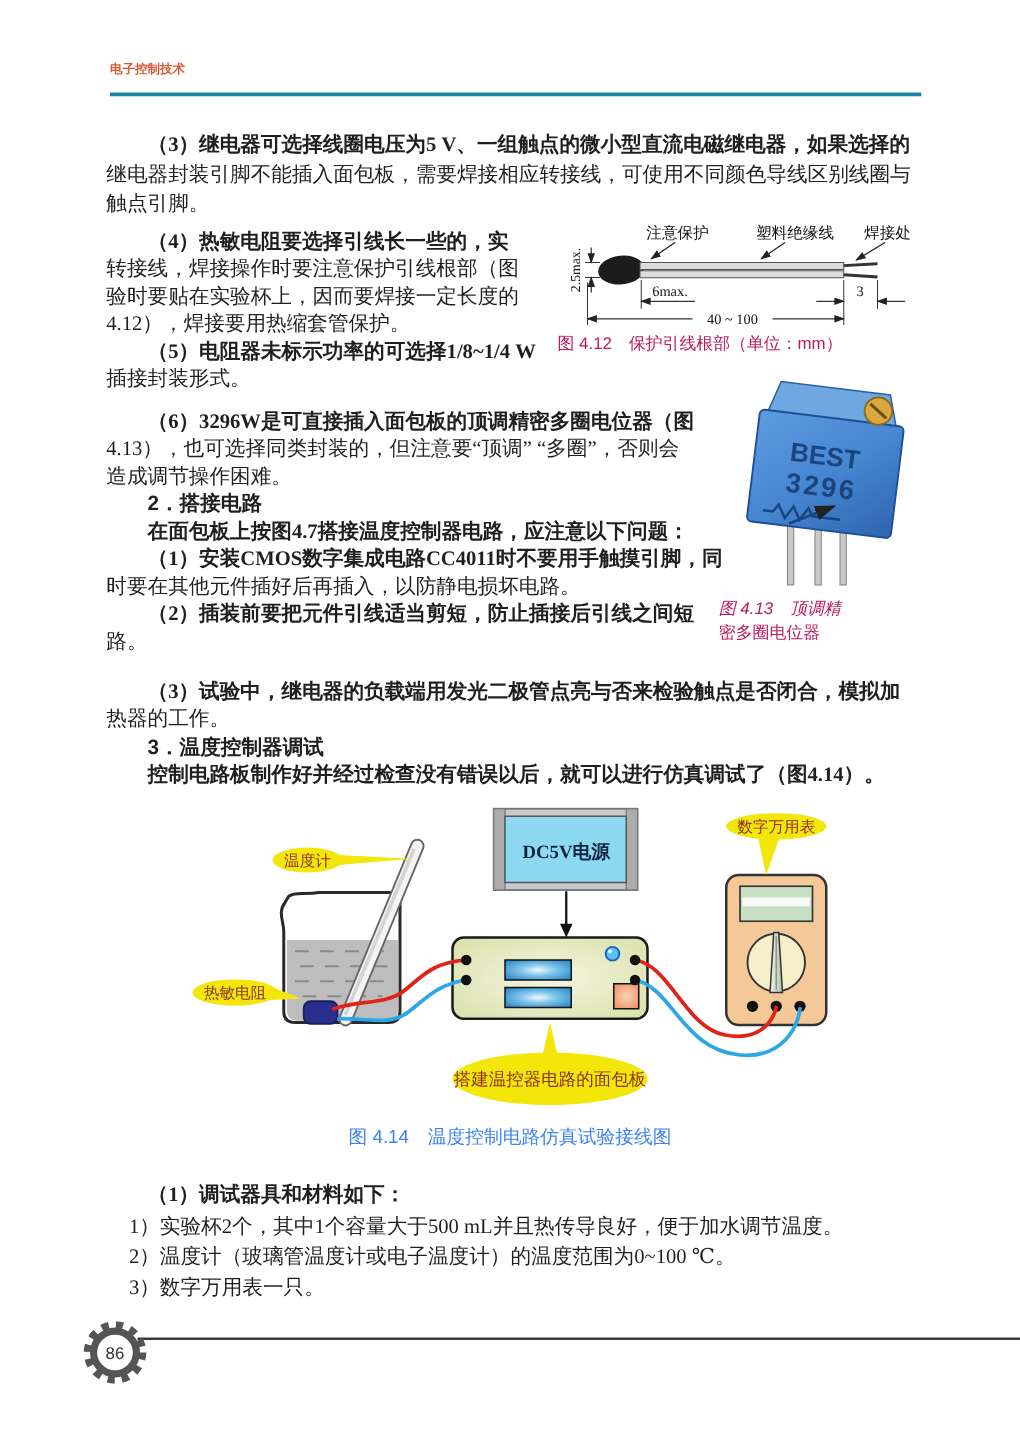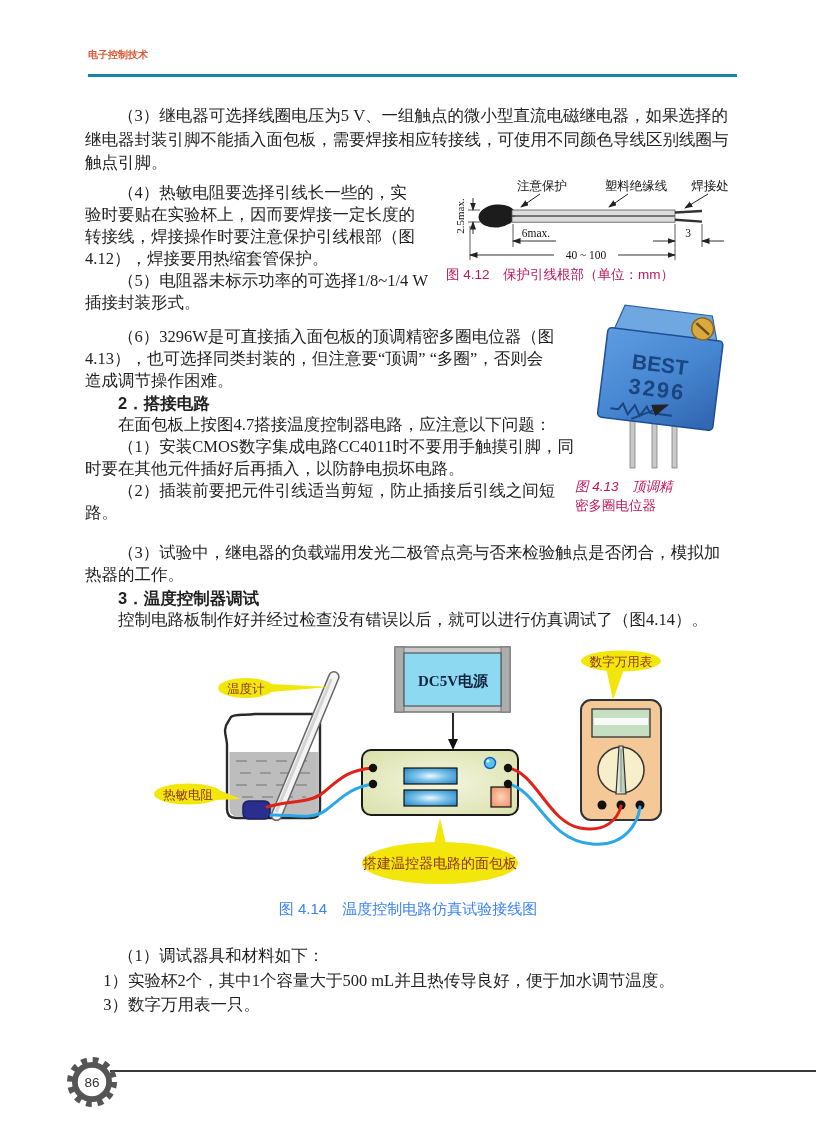--- a/index.html
+++ b/index.html
@@ -1,20 +1,20 @@
 <!DOCTYPE html>
 <html><head>
 <meta charset="utf-8">
 <style>
   html,body{margin:0;padding:0;background:#e8e8e8;}
   .page{position:relative;width:816px;height:1145px;background:#ffffff;overflow:hidden;
         font-family:"Liberation Serif","DejaVu Serif",serif;color:#1f1f1f;margin:0 auto;}
   .abs{position:absolute;}
   .tl{font-size:16.5px;white-space:nowrap;}
-  .ind{text-indent:2em;}
+  .ind{text-indent:2em;font-weight:bold;}
   .ind1{text-indent:1.1em;}
   .hline{font-family:"Liberation Sans","DejaVu Sans",sans-serif;font-weight:bold;}
   .sec-p3{left:85px;top:104px;width:660px;line-height:23.5px;}
   .sec-col{left:85px;top:182px;width:384px;line-height:22px;}
   .sec-p6{left:85px;top:326px;width:512px;line-height:22px;}
   .sec-q3{left:85px;top:542px;width:660px;line-height:22.3px;}
   .sec-list{left:85px;top:944px;width:668px;line-height:24.6px;}
   .header-title{left:88px;top:48px;font-family:"Liberation Sans","DejaVu Sans",sans-serif;
         font-weight:bold;font-size:10px;}
   .rule-teal{left:88px;top:74px;width:649px;height:3px;}
@@ -35,22 +35,22 @@
   <div class="abs rule-teal" style="background:#1787A8;"></div>
 
   <div class="abs sec-p3">
     <div class="tl ind">（3）继电器可选择线圈电压为5 V、一组触点的微小型直流电磁继电器，如果选择的</div>
     <div class="tl">继电器封装引脚不能插入面包板，需要焊接相应转接线，可使用不同颜色导线区别线圈与</div>
     <div class="tl">触点引脚。</div>
   </div>
 
   <div class="abs sec-col">
     <div class="tl ind">（4）热敏电阻要选择引线长一些的，实</div>
+    <div class="tl">转接线，焊接操作时要注意保护引线根部（图</div>
     <div class="tl">验时要贴在实验杯上，因而要焊接一定长度的</div>
-    <div class="tl">转接线，焊接操作时要注意保护引线根部（图</div>
     <div class="tl">4.12），焊接要用热缩套管保护。</div>
     <div class="tl ind">（5）电阻器未标示功率的可选择1/8~1/4 W</div>
     <div class="tl">插接封装形式。</div>
   </div>
 
   <svg class="abs" style="left:456px;top:170px;" width="284" height="96" viewBox="0 0 284 96">
     <defs>
       <marker id="ah" orient="auto" markerWidth="9" markerHeight="8" refX="7.5" refY="3">
         <path d="M0,0 L8.5,3 L0,6 z" fill="#222"></path>
       </marker>
@@ -238,20 +238,21 @@
       <polygon points="294,202 306,202 300,176" fill="#F2E60A"></polygon>
       <ellipse cx="300" cy="221" rx="78" ry="21" fill="#F2E60A"></ellipse>
       <text x="300" y="226" font-size="14" text-anchor="middle" fill="#8A3222">搭建温控器电路的面包板</text>
     </g>
   </svg>
   <div class="abs cap414">图 4.14　温度控制电路仿真试验接线图</div>
 
   <div class="abs sec-list">
     <div class="tl ind">（1）调试器具和材料如下：</div>
     <div class="tl ind1">1）实验杯2个，其中1个容量大于500 mL并且热传导良好，便于加水调节温度。</div>
+    <div class="tl ind1">2）温度计（玻璃管温度计或电子温度计）的温度范围为0~100 ℃。</div>
     <div class="tl ind1">3）数字万用表一只。</div>
   </div>
 
   <div class="abs footer-rule"></div>
   <svg class="abs" style="left:64px;top:1054px;" width="56" height="56" viewBox="0 0 56 56">
     <circle cx="28" cy="28" r="21" fill="none" stroke="#555" stroke-width="8" stroke-dasharray="5.5 5.5"></circle>
     <circle cx="28" cy="28" r="20" fill="#555"></circle>
     <circle cx="28" cy="28" r="15" fill="#FFFFFF" stroke="#555" stroke-width="1.5"></circle>
     <text x="28" y="33" class="sanst" font-size="13.5" text-anchor="middle" fill="#333">86</text>
   </svg>

